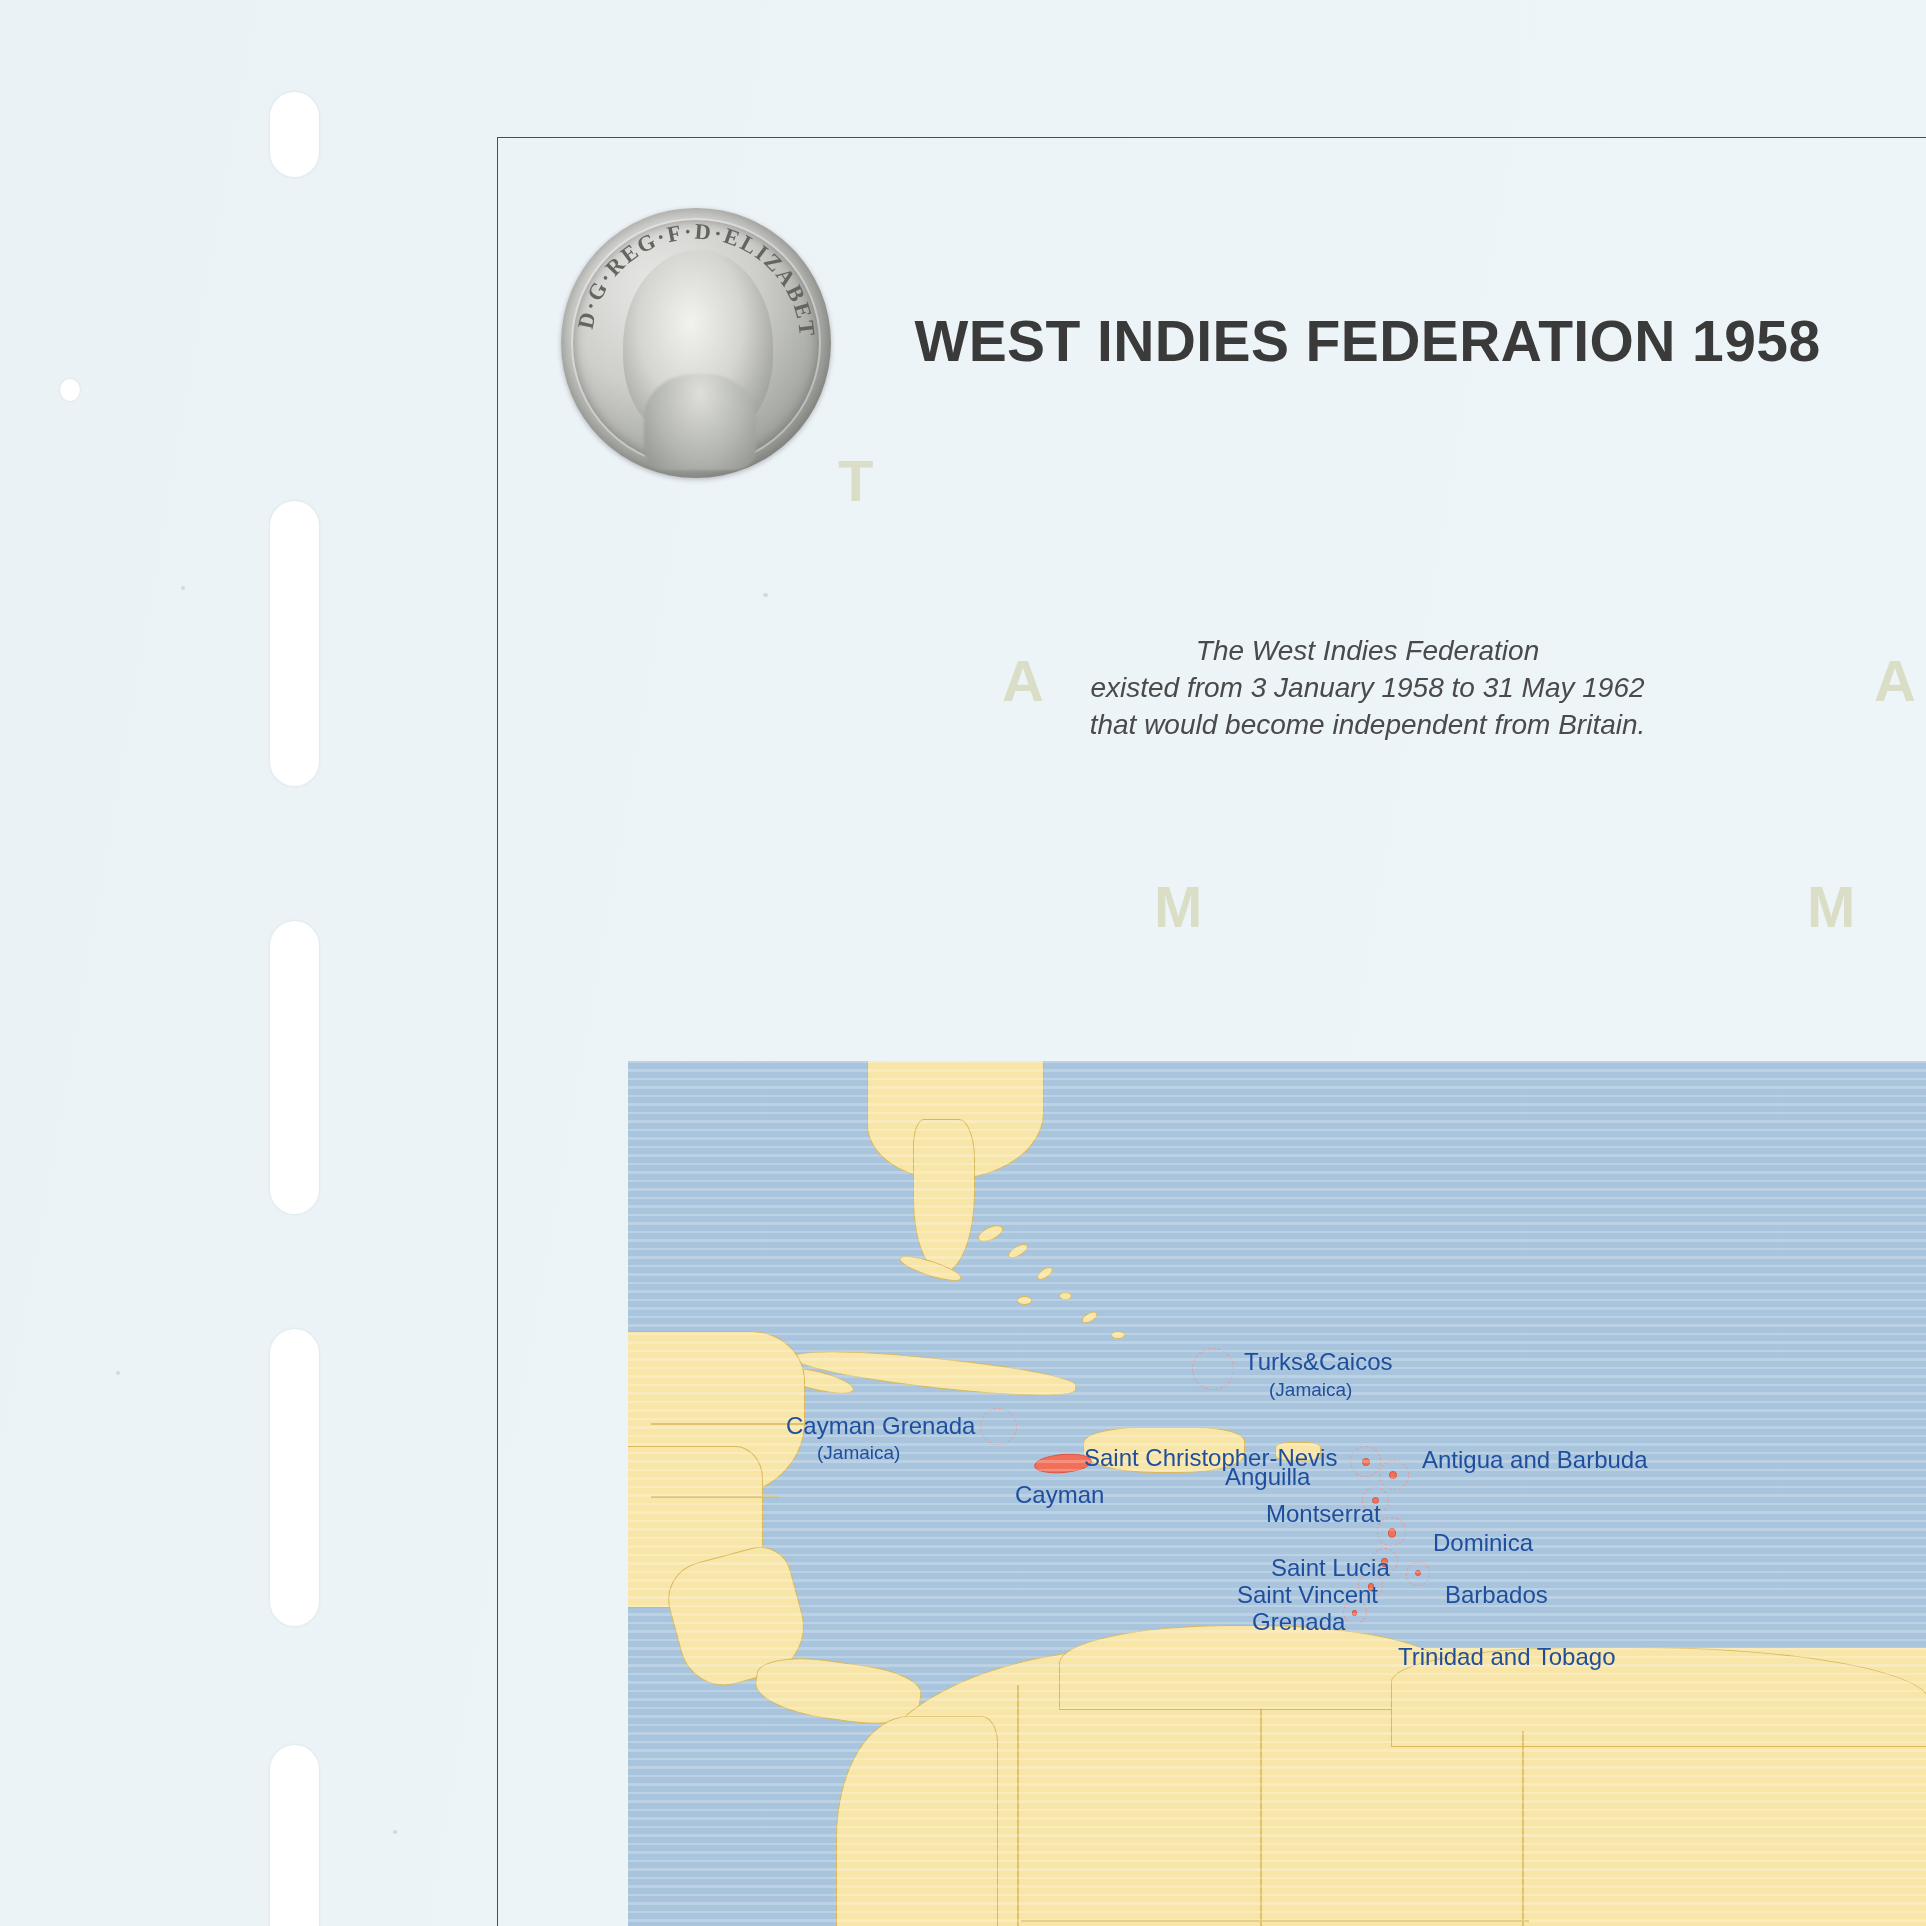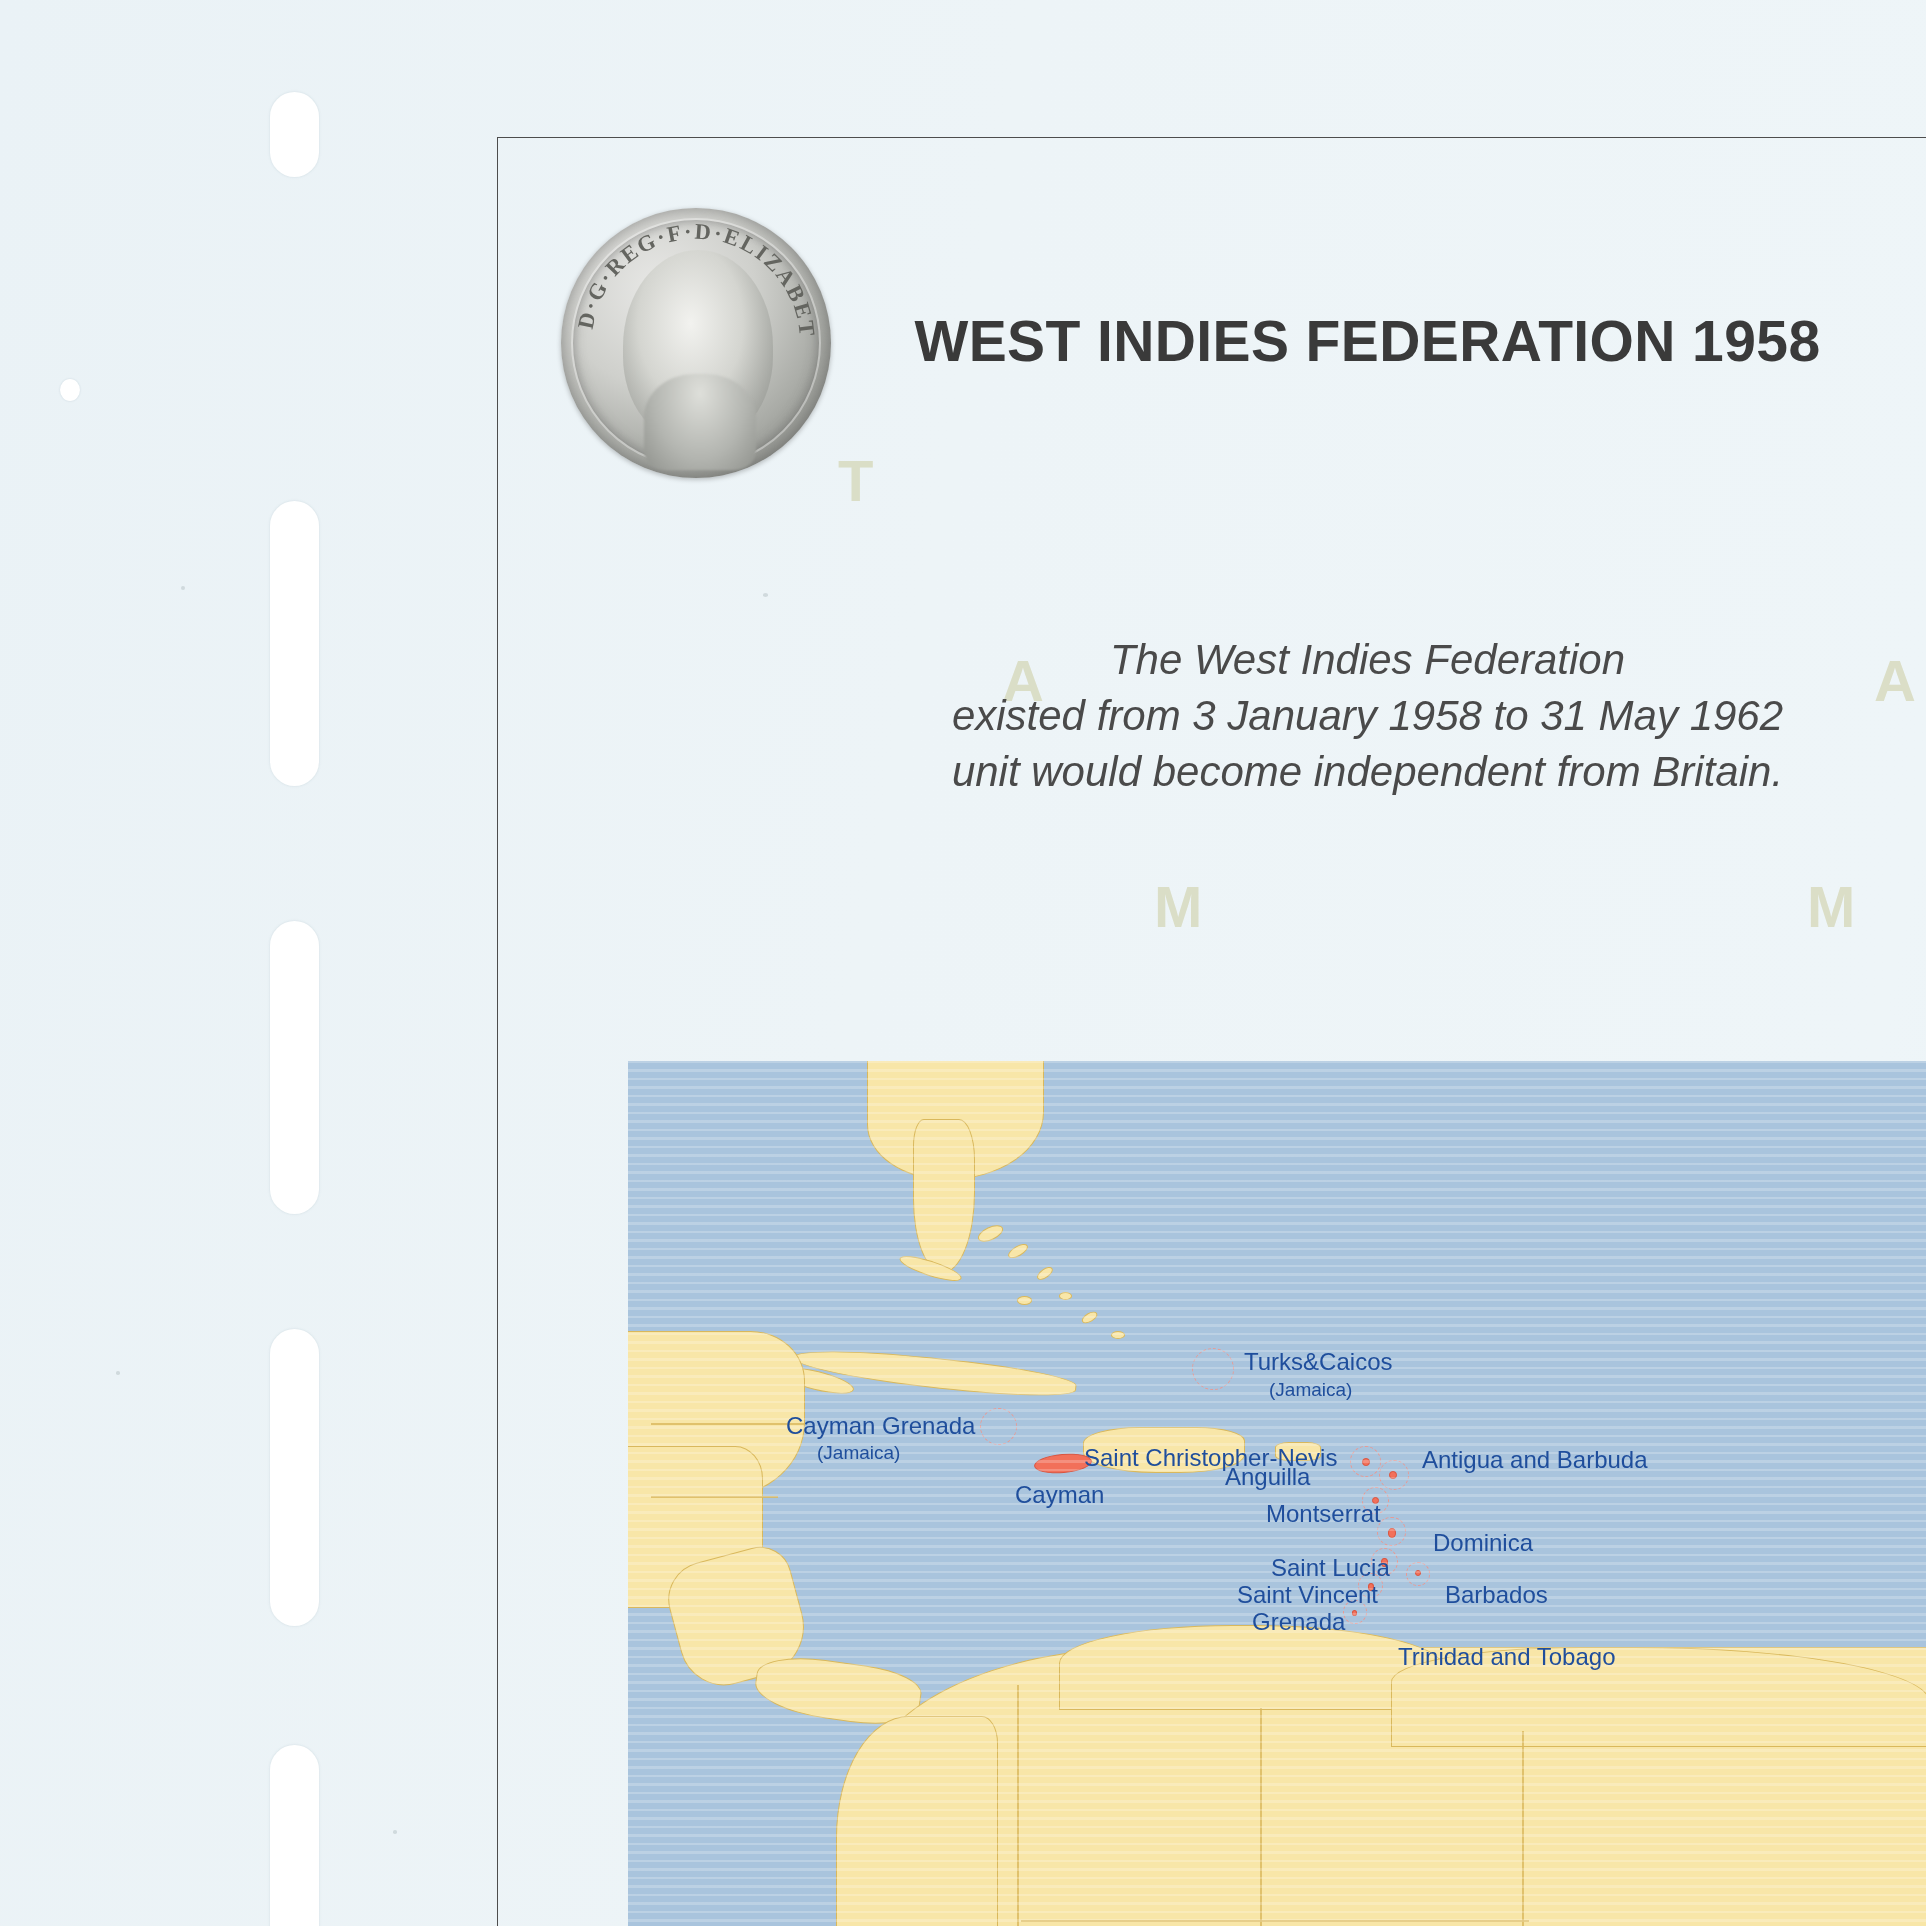--- a/index.html
+++ b/index.html
@@ -126,21 +126,21 @@
     letter-spacing: 0.4px;
   }
 
   
   #intro {
     position: absolute;
     left: 809px;
     top: 632px;
     width: 1117px;
     text-align: center;
-    font-size: 42px;
+    font-size: 28px;
     line-height: 1.33;
     font-style: italic;
     color: #4a4a4a;
     font-family: "Liberation Sans", sans-serif;
   }
   #intro .line { display: block; white-space: nowrap; }
 
   
   #map {
     position: absolute;
@@ -256,21 +256,21 @@
       <textPath href="#coinArc" startOffset="4%">D·G·REG·F·D·ELIZABETH·II</textPath>
     </text>
   </svg>
 </div>
 
 <div id="title">WEST INDIES FEDERATION 1958</div>
 
 <div id="intro">
   <span class="line">The West Indies Federation</span>
   <span class="line">existed from 3 January 1958 to 31 May 1962</span>
-  <span class="line">unit would become independent from Britain.</span>
+  <span class="line">that would become independent from Britain.</span>
 </div>
 
 <div id="map">
 
   <div class="land" style="left:239px; top:-3.9px; width:177px; height:123px; border-radius:0 0 55% 45%;"></div>
   <div class="land" style="left:285px; top:58px; width:62px; height:154px; border-radius:20% 30% 60% 55%;"></div>
   <div class="land" style="left:270px; top:200px; width:65px; height:15.4px; border-radius:50%; transform:rotate(18deg);"></div>
 
   <div class="isl" style="left:349px; top:166px; width:27px; height:13px; border-radius:50%; transform:rotate(-25deg);"></div>
   <div class="isl" style="left:379px; top:185px; width:22.3px; height:10px; border-radius:50%; transform:rotate(-30deg);"></div>

